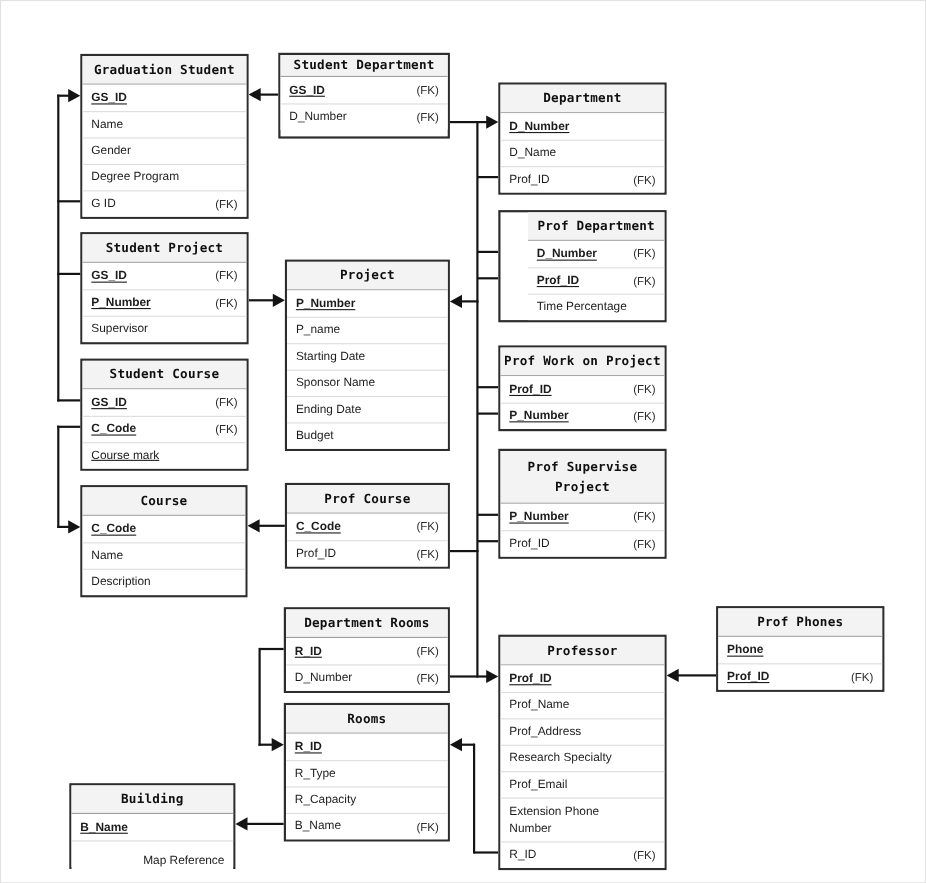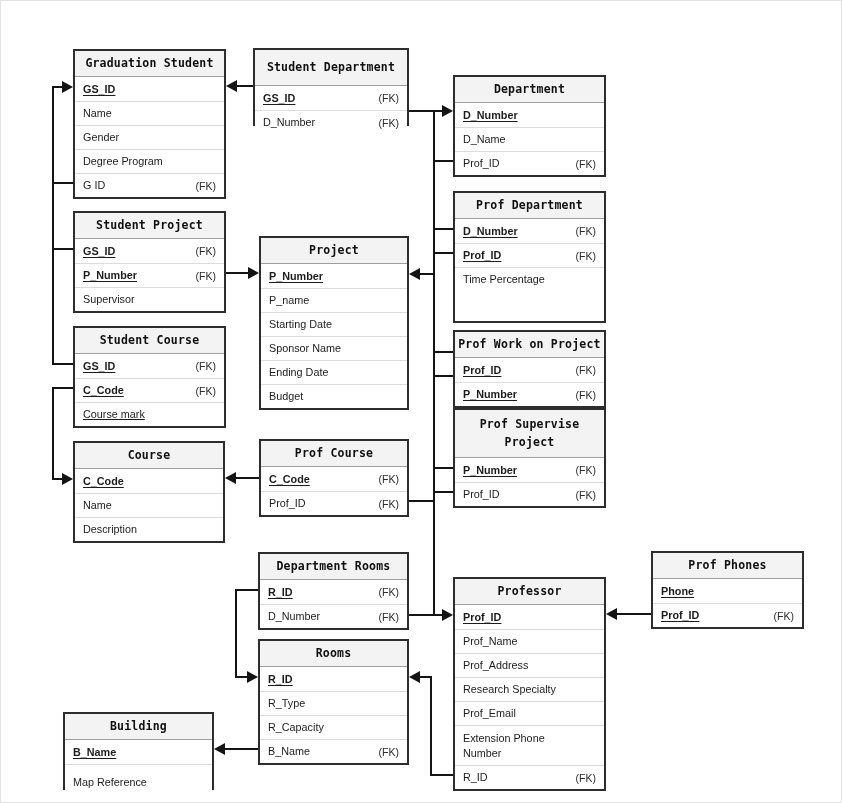--- a/index.html
+++ b/index.html
@@ -104,21 +104,21 @@
           <div class="attr-row" style="height: 24px;">
             <span class="attr-name">Degree Program</span>
           </div>
           <div class="attr-row" style="height: 24px;">
             <span class="attr-name">G ID</span>
             <span class="attr-fk">(FK)</span>
           </div>
         </div>
       </div>
       <div class="entity" style="left: 252px; top: 47px; width: 156px; height: 78px;">
-        <div class="entity-title" style="height: 36px;">Student Department</div>
+        <div class="entity-title" style="height: 20px;">Student Department</div>
         <div class="attr-rows">
           <div class="attr-row" style="height: 24px;">
             <span class="attr-name key">GS_ID</span>
             <span class="attr-fk">(FK)</span>
           </div>
           <div class="attr-row" style="height: 24px;">
             <span class="attr-name">D_Number</span>
             <span class="attr-fk">(FK)</span>
           </div>
         </div>
@@ -170,21 +170,21 @@
             <span class="attr-name">Sponsor Name</span>
           </div>
           <div class="attr-row" style="height: 24px;">
             <span class="attr-name">Ending Date</span>
           </div>
           <div class="attr-row" style="height: 24px;">
             <span class="attr-name">Budget</span>
           </div>
         </div>
       </div>
-      <div class="entity" style="left: 452px; top: 190px; width: 153px; height: 132px;">
+      <div class="entity" style="left: 452px; top: 190px; width: 153px; height: 102px; padding-left: 25px;">
         <div class="entity-title" style="height: 26px;">Prof Department</div>
         <div class="attr-rows">
           <div class="attr-row" style="height: 24px;">
             <span class="attr-name key">D_Number</span>
             <span class="attr-fk">(FK)</span>
           </div>
           <div class="attr-row" style="height: 24px;">
             <span class="attr-name key">Prof_ID</span>
             <span class="attr-fk">(FK)</span>
           </div>
@@ -202,21 +202,21 @@
           </div>
           <div class="attr-row" style="height: 24px;">
             <span class="attr-name key">C_Code</span>
             <span class="attr-fk">(FK)</span>
           </div>
           <div class="attr-row" style="height: 24px; text-decoration: underline;">
             <span class="attr-name">Course mark</span>
           </div>
         </div>
       </div>
-      <div class="entity" style="left: 452px; top: 313px; width: 153px; height: 78px; margin-top: 16px;">
+      <div class="entity" style="left: 452px; top: 313px; width: 153px; height: 78px;">
         <div class="entity-title" style="height: 26px;">Prof Work on Project</div>
         <div class="attr-rows">
           <div class="attr-row" style="height: 24px;">
             <span class="attr-name key">Prof_ID</span>
             <span class="attr-fk">(FK)</span>
           </div>
           <div class="attr-row" style="height: 24px;">
             <span class="attr-name key">P_Number</span>
             <span class="attr-fk">(FK)</span>
           </div>
@@ -331,19 +331,19 @@
             <span class="attr-fk">(FK)</span>
           </div>
         </div>
       </div>
       <div class="entity" style="left: 62px; top: 711px; width: 151px; height: 78px;">
         <div class="entity-title" style="height: 26px;">Building</div>
         <div class="attr-rows">
           <div class="attr-row" style="height: 24px;">
             <span class="attr-name key">B_Name</span>
           </div>
-          <div class="attr-row" style="height: 36px;">
+          <div class="attr-row" style="height: 36px; justify-content: flex-end;">
             <span class="attr-name">Map Reference</span>
           </div>
         </div>
       </div>
     </div>
 </div>
 
 </body></html>

